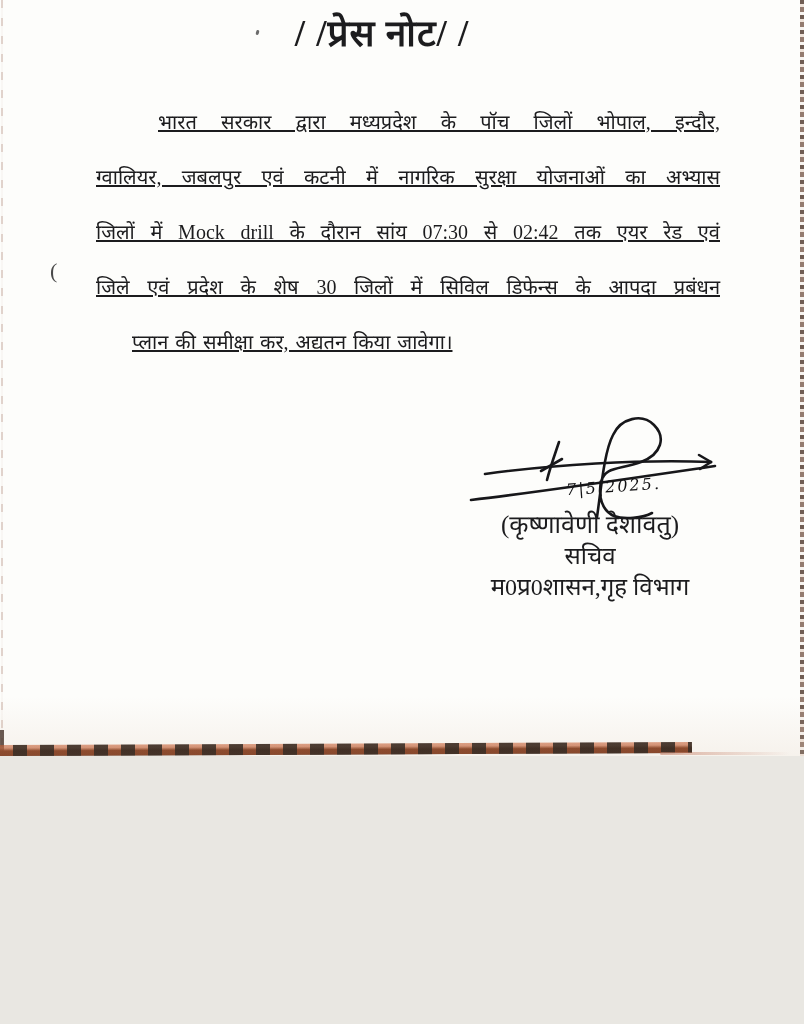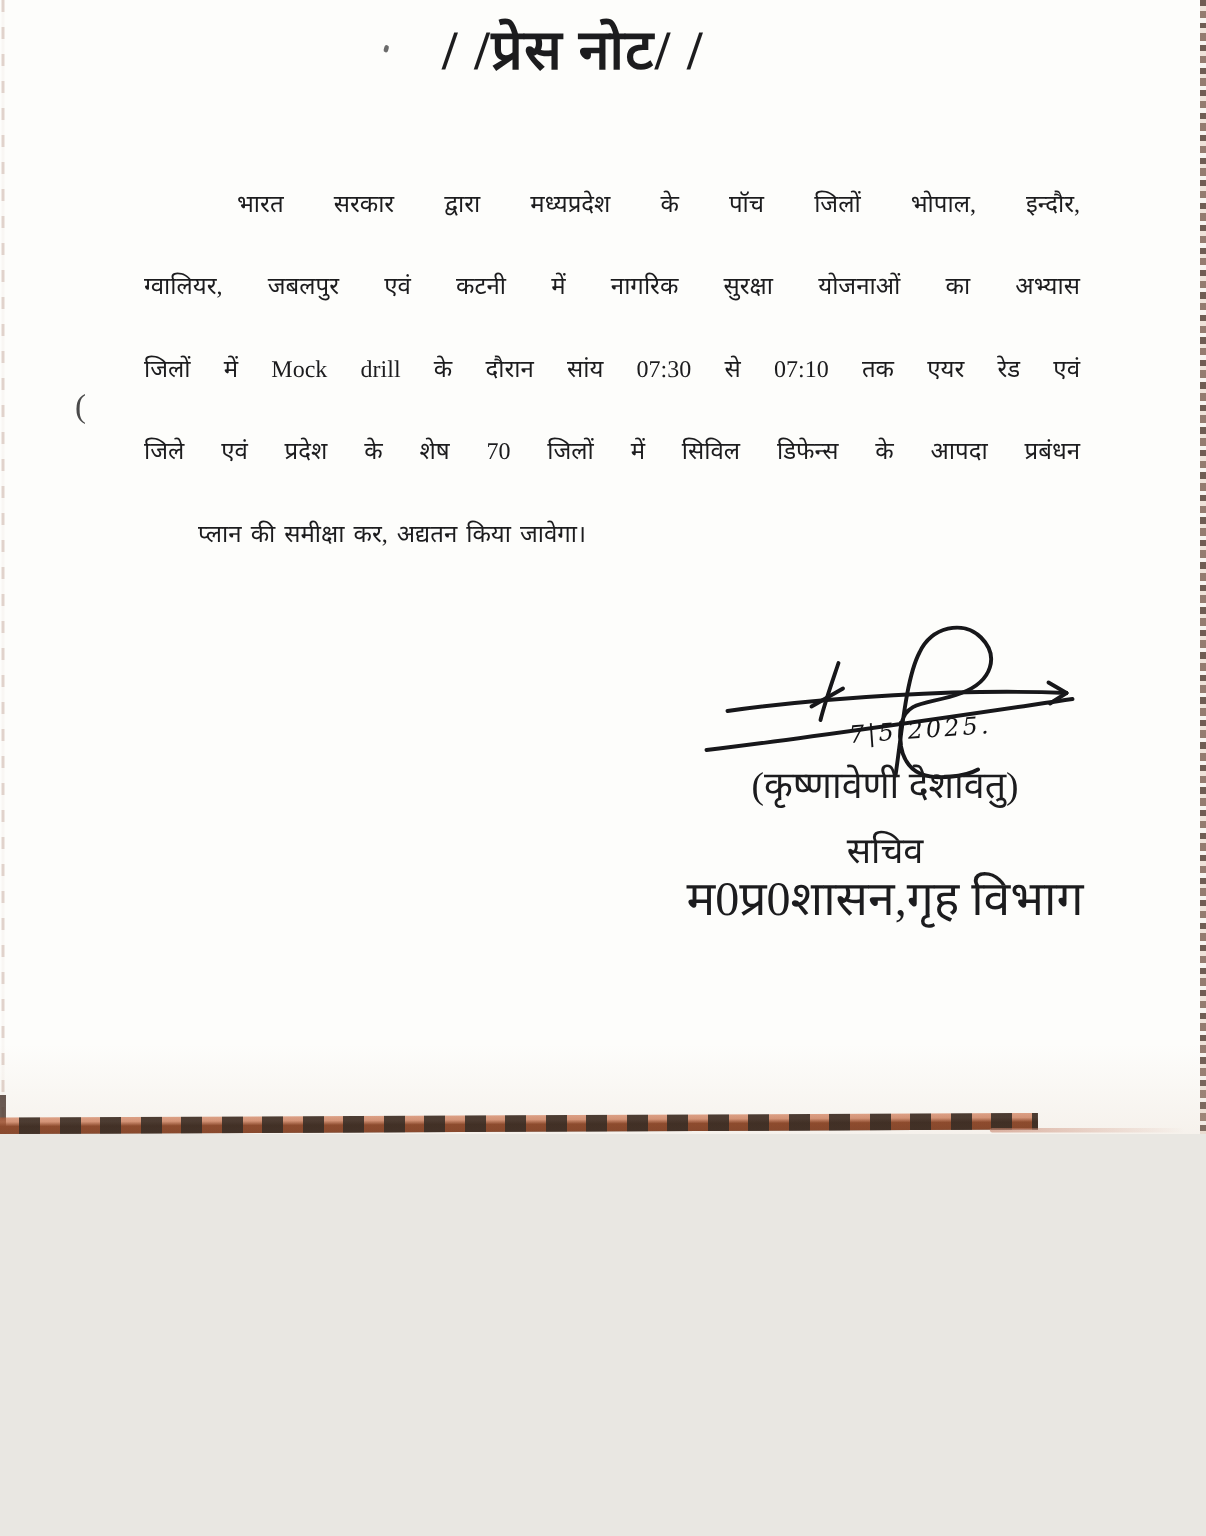--- a/index.html
+++ b/index.html
@@ -21,22 +21,23 @@
   }
   .title {
     position:absolute; top:6px; left:0; width:100%;
     padding-right:40px; box-sizing:border-box;
     text-align:center;
     font-size:37px; font-weight:bold;
     letter-spacing:1px;
     white-space:nowrap;
   }
   .body-block {
-    position:absolute; top:109px; left:96px; width:624px;
-    font-size:16px;
+    position:absolute; top:95px; left:96px; width:624px;
+    font-size:20px;
+    text-decoration:underline;
   }
   .line {
     height:55px; line-height:55px;
     white-space:nowrap;
     text-align:justify;
     text-align-last:justify;
     word-spacing:2px;
   }
   .line.indent { text-indent:62px; }
   .line.last { text-align-last:left;margin-left:36px; }
@@ -47,22 +48,22 @@
     font-family:"DejaVu Serif",serif;
     transform:rotate(-4deg);
     letter-spacing:2px;
     color:#141416;
   }
   .sig-block {
     position:absolute; left:450px; top:508px; width:280px;
     text-align:center;
   }
   .sig-name { font-size:25px; line-height:33px; white-space:nowrap;font-family:Liberation Serif, serif; }
-  .sig-desig { font-size:24px; line-height:31px;margin-top:12px; }
-  .sig-dept { font-size:32px; line-height:31px; white-space:nowrap; }
+  .sig-desig { font-size:24px; line-height:31px; }
+  .sig-dept { font-size:24px; line-height:31px; white-space:nowrap; }
   .stray-mark {
     position:absolute; left:50px; top:258px;
     font-size:22px; color:#4a4a4a;
   }
   .speck {
     position:absolute; left:256px; top:30px;
     width:3px; height:5px; background:#6b6b6b; border-radius:2px;
     transform:rotate(15deg);
   }
   .edge-left {
@@ -99,22 +100,22 @@
 </head>
 <body>
 
 <div class="page">
 
   <div class="title">/ /प्रेस नोट/ /</div>
 
   <div class="body-block">
     <div class="line indent">भारत सरकार द्वारा मध्यप्रदेश के पॉच जिलों भोपाल, इन्दौर,</div>
     <div class="line">ग्वालियर, जबलपुर एवं कटनी में नागरिक सुरक्षा योजनाओं का अभ्यास</div>
-    <div class="line">जिलों में Mock drill के दौरान सांय 07:30 से 07:10 तक एयर रेड एवं</div>
-    <div class="line">जिले एवं प्रदेश के शेष 70 जिलों में सिविल डिफेन्स के आपदा प्रबंधन</div>
+    <div class="line">जिलों में Mock drill के दौरान सांय 07:30 से 02:42 तक एयर रेड एवं</div>
+    <div class="line">जिले एवं प्रदेश के शेष 30 जिलों में सिविल डिफेन्स के आपदा प्रबंधन</div>
     <div class="line last">प्लान की समीक्षा कर, अद्यतन किया जावेगा।</div>
   </div>
 
   <svg class="signature-svg" width="290" height="130" viewBox="0 0 290 130" fill="none" stroke="#17171a" stroke-width="2.6" stroke-linecap="round">
 
     <path d="M 104,44 C 100,56 95,70 92,82"></path>
     <path d="M 86,73 L 107,61"></path>
 
     <path d="M 142,119 C 146,92 149,54 158,37 C 166,20 187,15 199,27
              C 211,39 207,56 186,64 C 165,72 150,68 146,84

